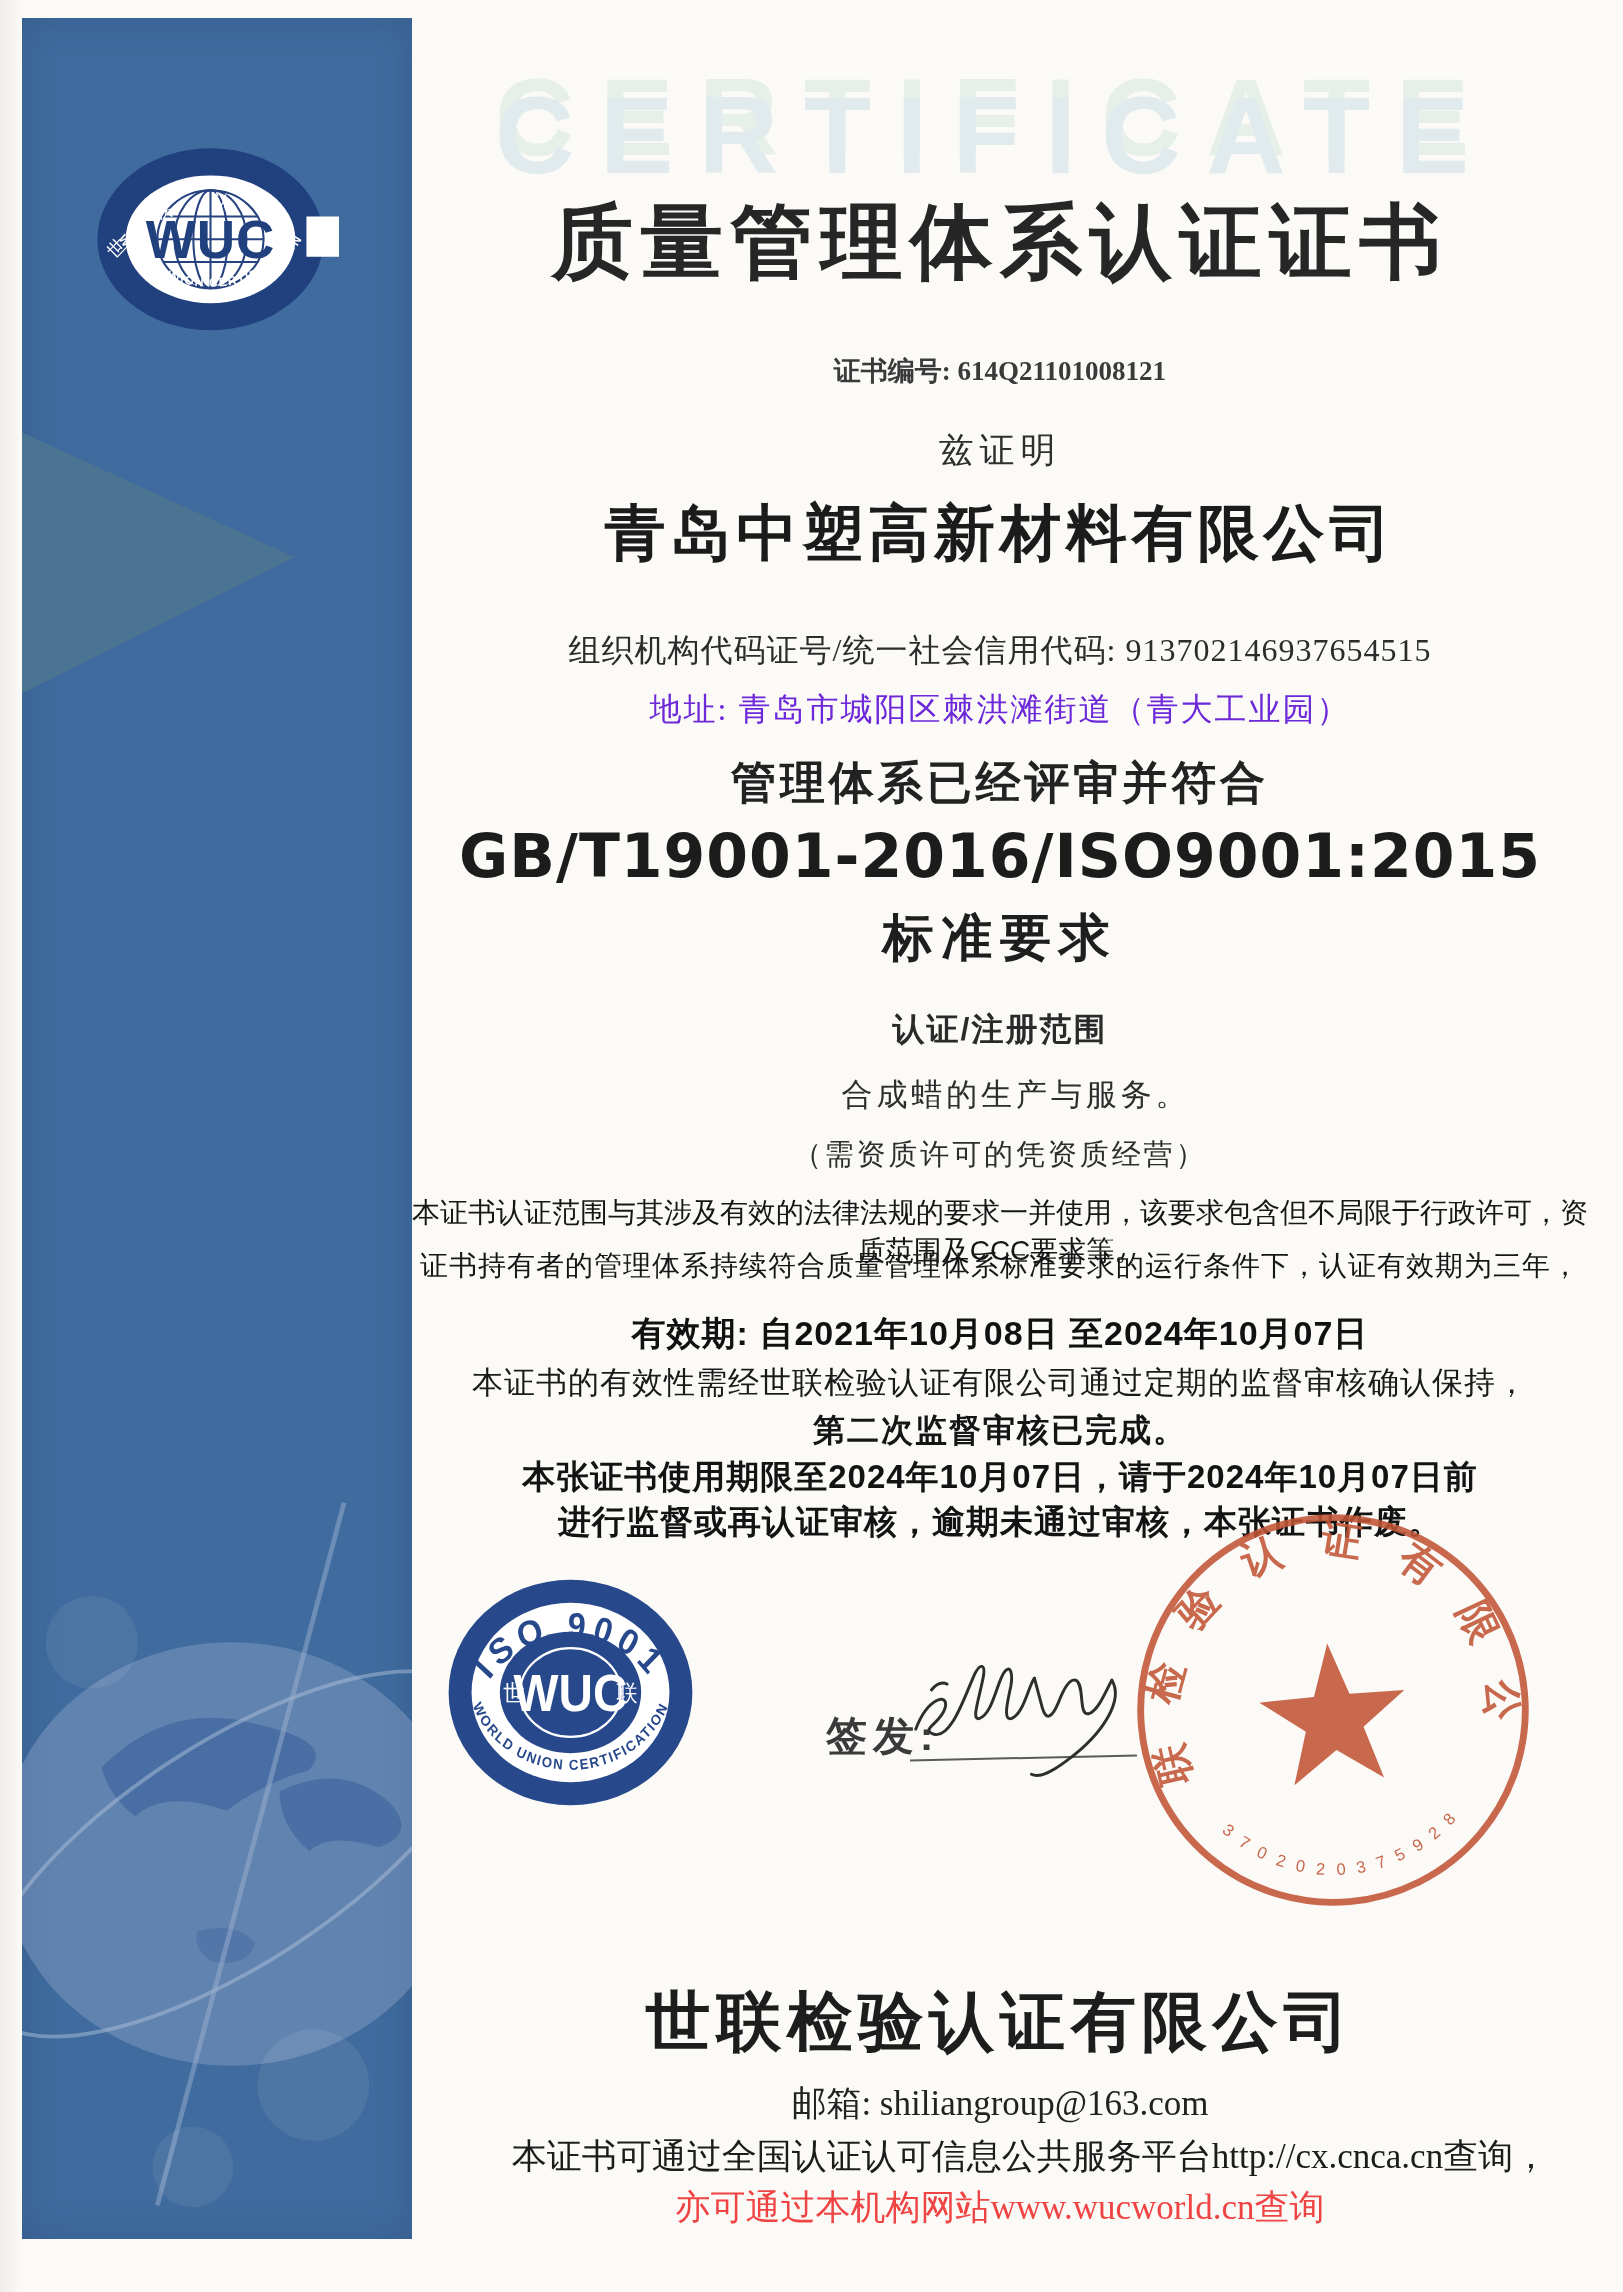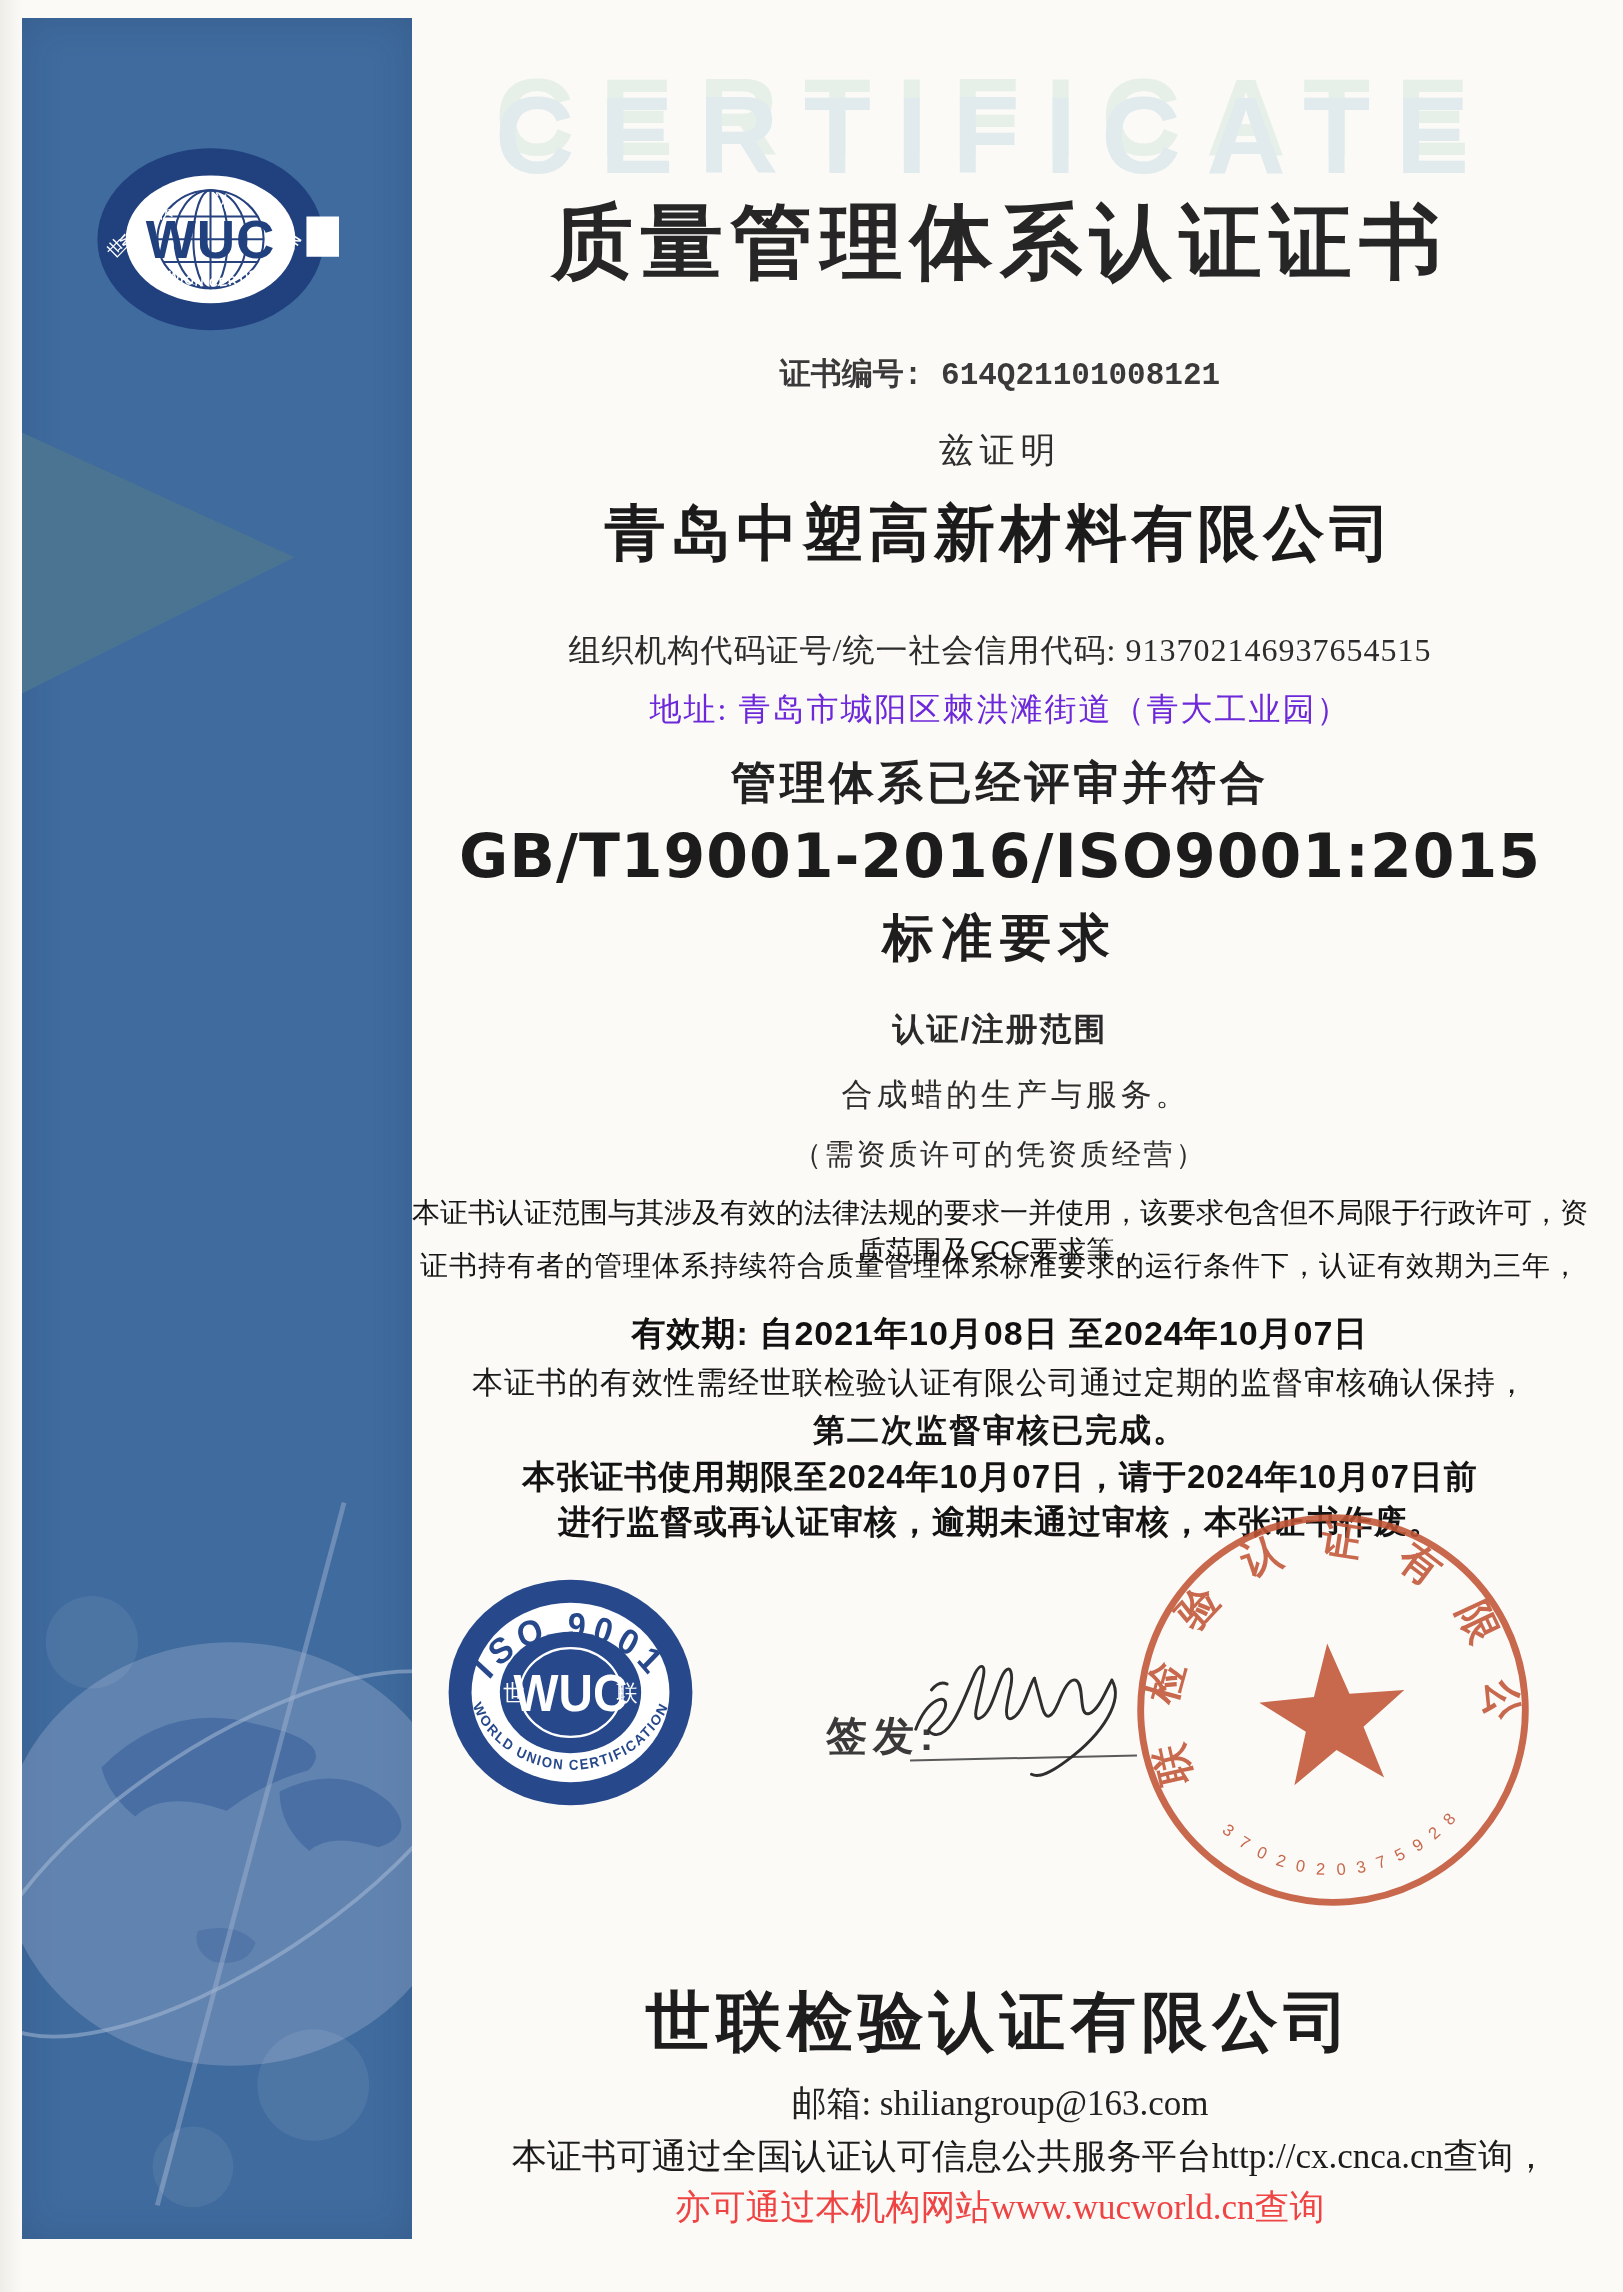--- a/index.html
+++ b/index.html
@@ -32,22 +32,22 @@
     position:absolute;left:495px;top:71px;width:1078px;
     font-size:110px;font-weight:700;letter-spacing:25.5px;
     color:#dde9ec;opacity:.85;
     text-shadow:0 -17.6px 0 rgba(205,228,215,.55);
     user-select:none;
   }
 
   
   .cline{position:absolute;left:412px;width:1176px;text-align:center;}
   .t-title{top:188px;font-size:82px;font-weight:700;letter-spacing:7.8px;color:#262626;}
-  .t-certno{top:353px;font-size:31px;font-weight:700;color:#3a3a3a;
-    font-family:Liberation Mono, monospace;}
+  .t-certno{top:353px;font-size:27px;font-weight:700;color:#3a3a3a;
+    font-family:Liberation Serif, serif;}
   .t-certify{top:427px;font-size:35px;letter-spacing:5.9px;color:#2e2e2e;
     font-family:"Liberation Serif","DejaVu Serif",serif;}
   .t-company{top:493px;font-size:61px;font-weight:700;letter-spacing:4.9px;color:#1b1b1b;}
   .t-orgcode{top:629px;font-size:32px;letter-spacing:1px;color:#2c2c2c;
     font-family:"Liberation Serif","DejaVu Serif",serif;}
   .t-address{top:688px;font-size:32px;letter-spacing:2px;color:#6d28d9;
     font-family:"Liberation Serif","DejaVu Serif",serif;}
   .t-reviewed{top:753px;font-size:45px;font-weight:700;letter-spacing:3.9px;color:#222;}
   .t-standard{top:821px;font-size:60px;font-weight:700;letter-spacing:1px;color:#1c1c1c;
     font-family:"DejaVu Sans","Liberation Sans",sans-serif;}

